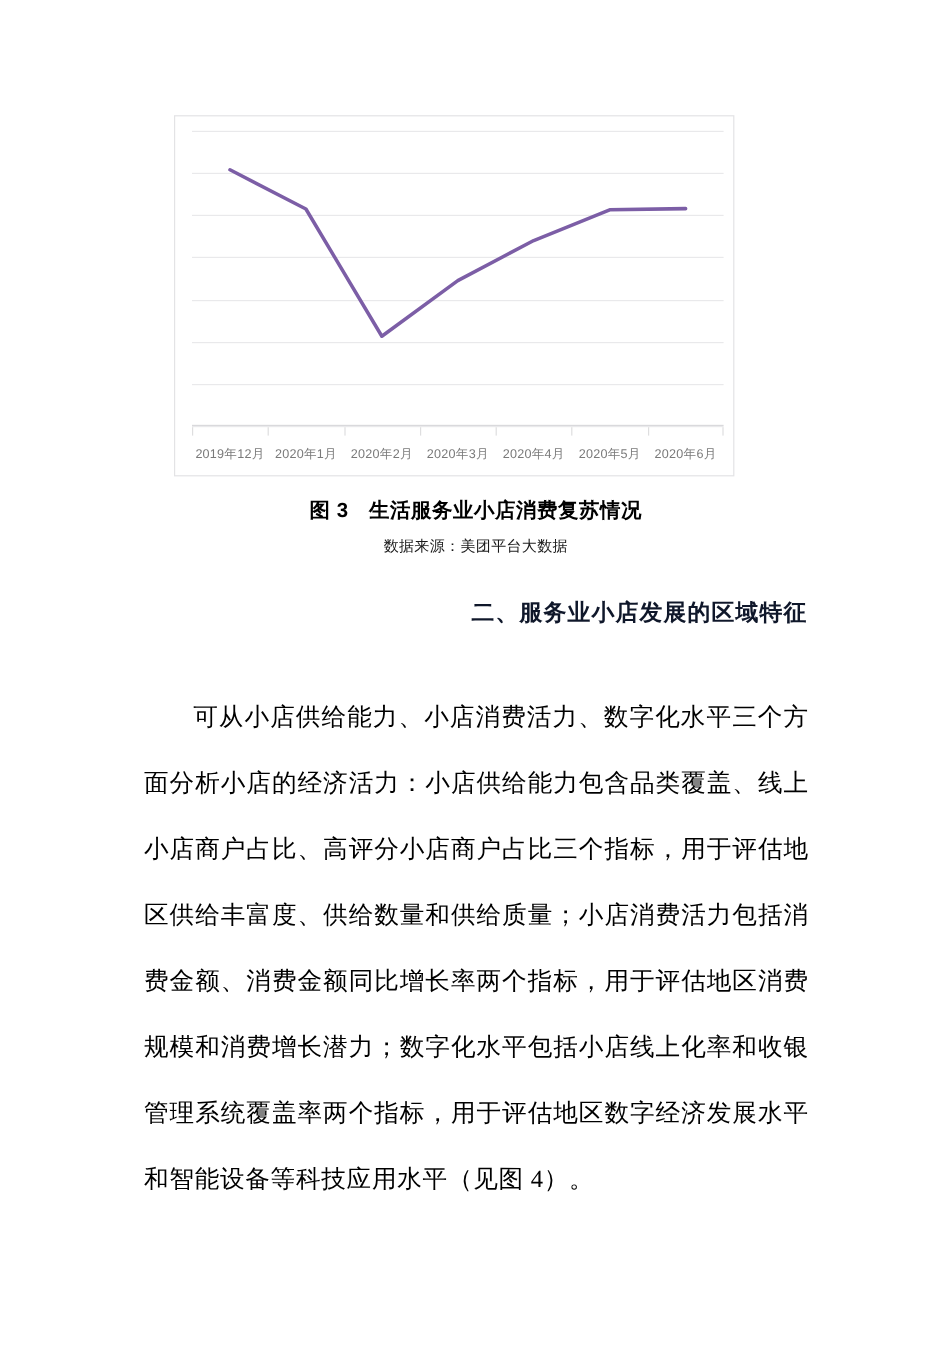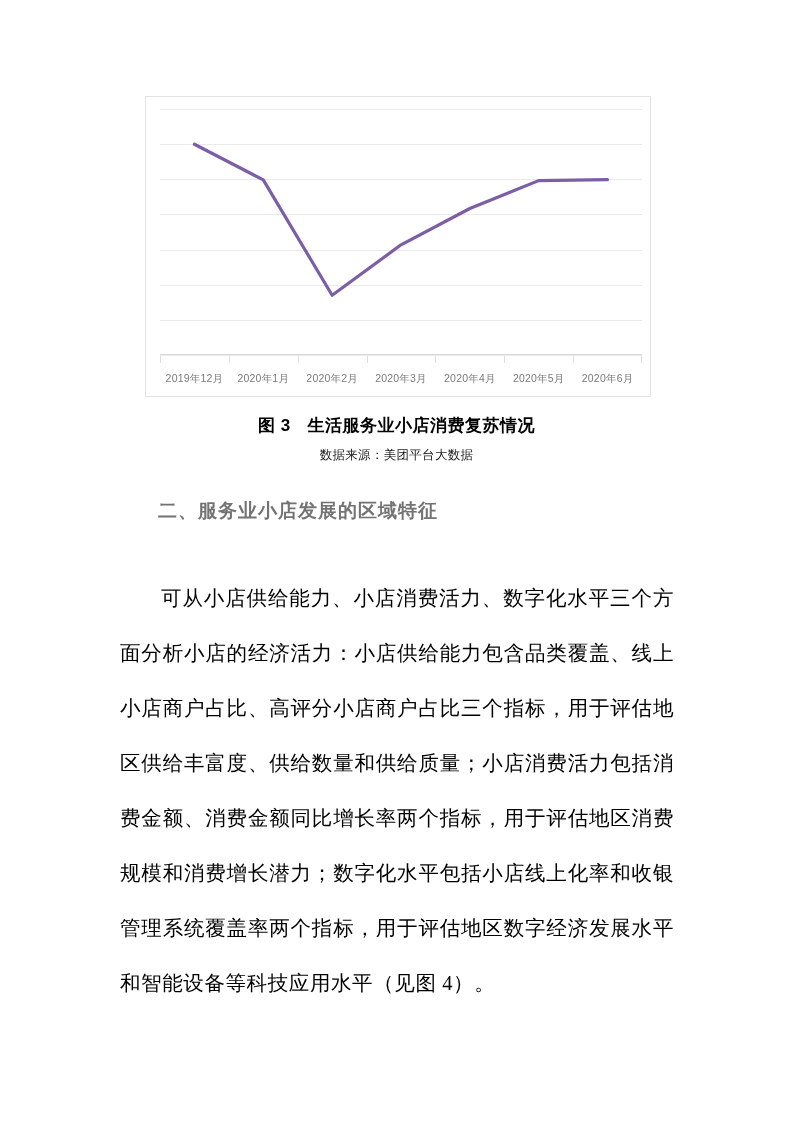--- a/index.html
+++ b/index.html
@@ -20,21 +20,21 @@
     position: absolute;
     inset: 0;
     background: #ffffff;
   }
 
   
   .figure-block {
     position: absolute;
     left: 145px;
     top: 96px;
-    width: 506px;
+    width: 467px;
     height: 301px;
   }
   .chart-frame {
     position: absolute;
     inset: 0;
     border: 1px solid #e3e3e5;
     background: #ffffff;
     box-sizing: border-box;
   }
   .plot {
@@ -141,23 +141,24 @@
 
   
   .section-heading {
     position: absolute;
     left: 120px;
     top: 498px;
     width: 553px;
     font-family: "Liberation Sans", "DejaVu Sans", sans-serif;
     font-weight: bold;
     font-size: 19px;
-    color: #737373;
+    color: #0f172a;
     text-indent: 38px;
     letter-spacing: 1px;
+    text-align: right;
   }
 
   
   .body-paragraph {
     position: absolute;
     left: 120px;
     top: 550px;
     width: 554px;
     font-family: "Liberation Serif", "DejaVu Serif", serif;
     font-size: 20.5px;

